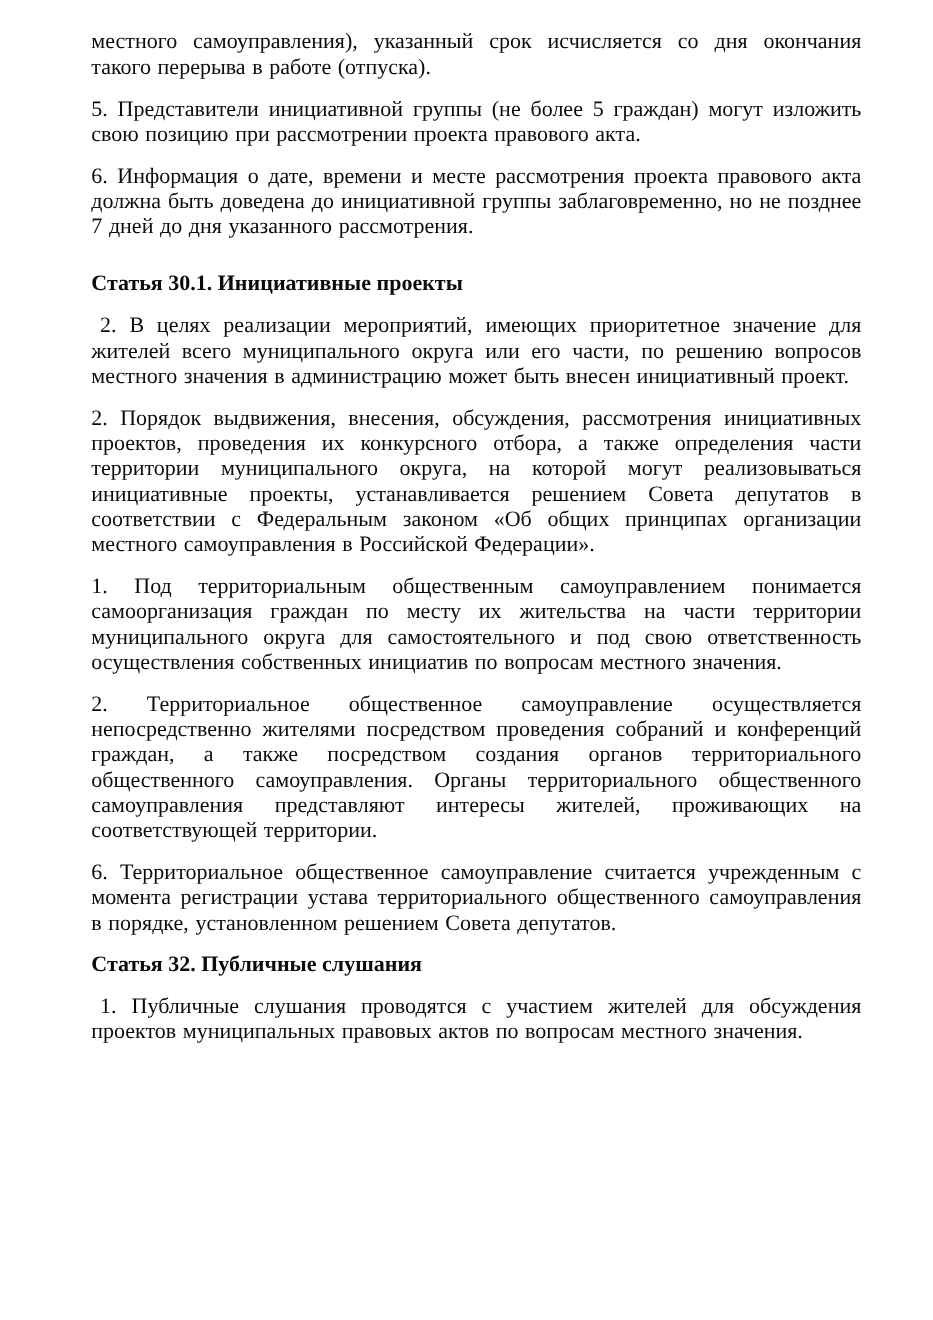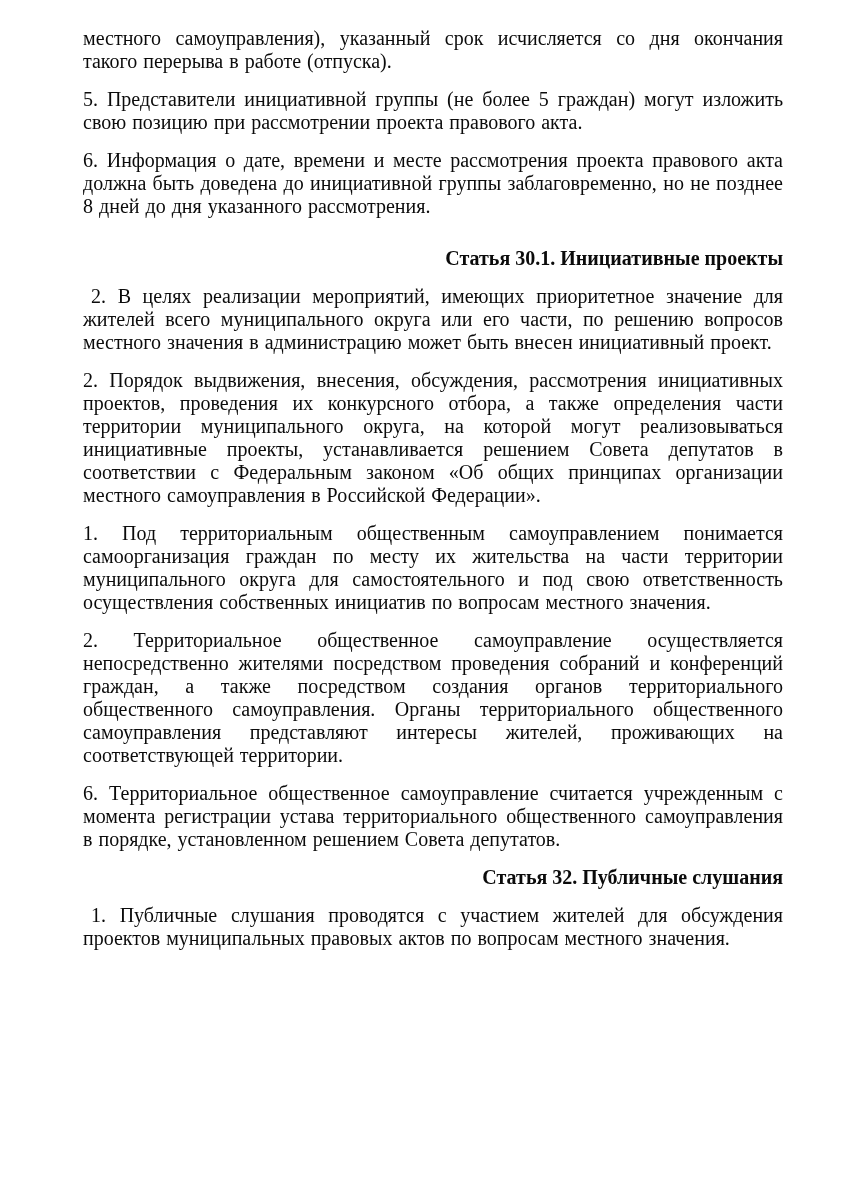--- a/index.html
+++ b/index.html
@@ -30,42 +30,42 @@
     text-align: justify;
     text-justify: inter-word;
     hyphens: none;
     word-spacing: 1px;
   }
   .heading {
     margin: 0 0 15px 0;
     font-size: 20px;
     line-height: 23px;
     font-weight: bold;
-    text-align: right;
+    text-align: left;
   }
   
   .gap-before-lg {
     margin-top: 29px;
   }
   
   .indent-sm {
     text-indent: 8px;
   }
 </style>
 </head>
 <body>
 
 <div class="page">
   <div class="content">
 
     <p class="para">местного самоуправления), указанный срок исчисляется со дня окончания такого перерыва в работе (отпуска).</p>
 
     <p class="para">5. Представители инициативной группы (не более 5 граждан) могут изложить свою позицию при рассмотрении проекта правового акта.</p>
 
-    <p class="para">6. Информация о дате, времени и месте рассмотрения проекта правового акта должна быть доведена до инициативной группы заблаговременно, но не позднее 8 дней до дня указанного рассмотрения.</p>
+    <p class="para">6. Информация о дате, времени и месте рассмотрения проекта правового акта должна быть доведена до инициативной группы заблаговременно, но не позднее 7 дней до дня указанного рассмотрения.</p>
 
 
 
     <h3 class="heading gap-before-lg">Статья 30.1. Инициативные проекты</h3>
 
     <p class="para indent-sm">2. В целях реализации мероприятий, имеющих приоритетное значение для жителей всего муниципального округа или его части, по решению вопросов местного значения в администрацию может быть внесен инициативный проект.</p>
 
     <p class="para">2. Порядок выдвижения, внесения, обсуждения, рассмотрения инициативных проектов, проведения их конкурсного отбора, а также определения части территории муниципального округа, на которой могут реализовываться инициативные проекты, устанавливается решением Совета депутатов в соответствии с Федеральным законом «Об общих принципах организации местного самоуправления в Российской Федерации».</p>
 
 

